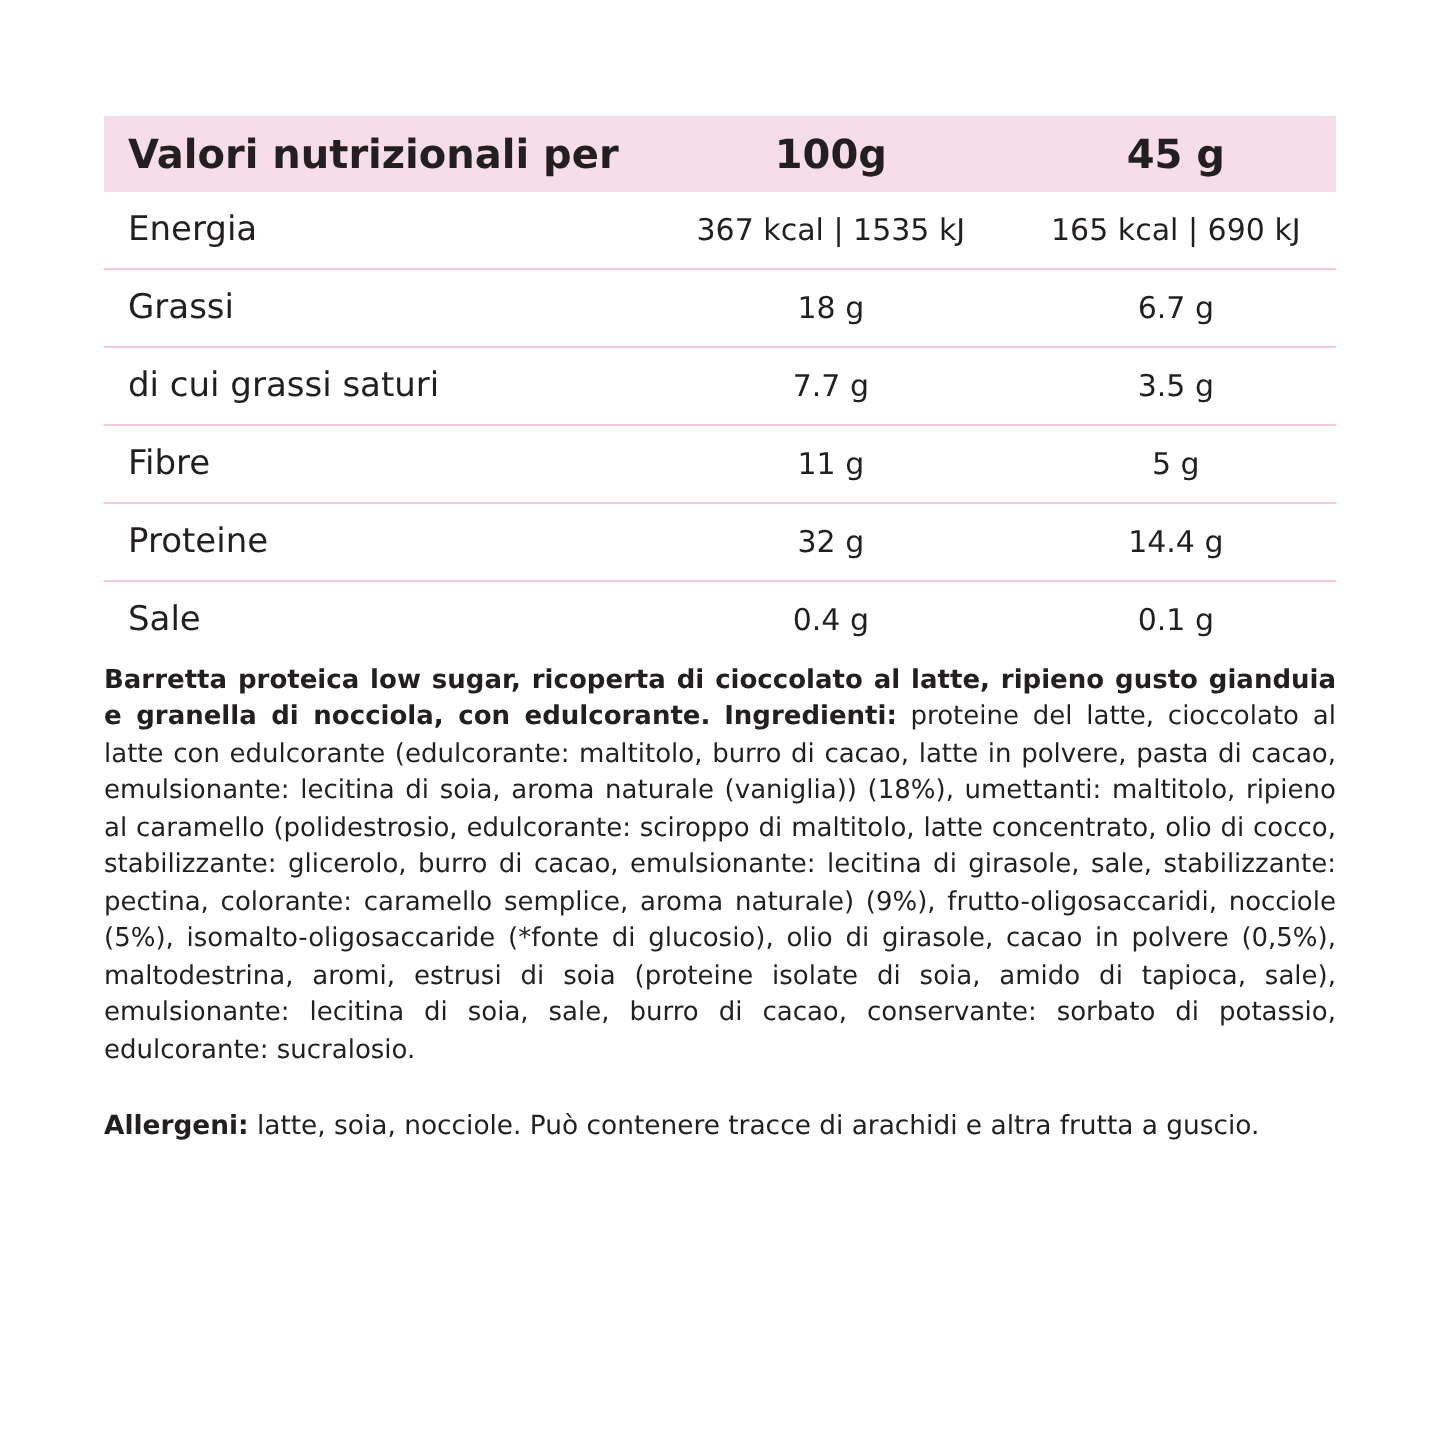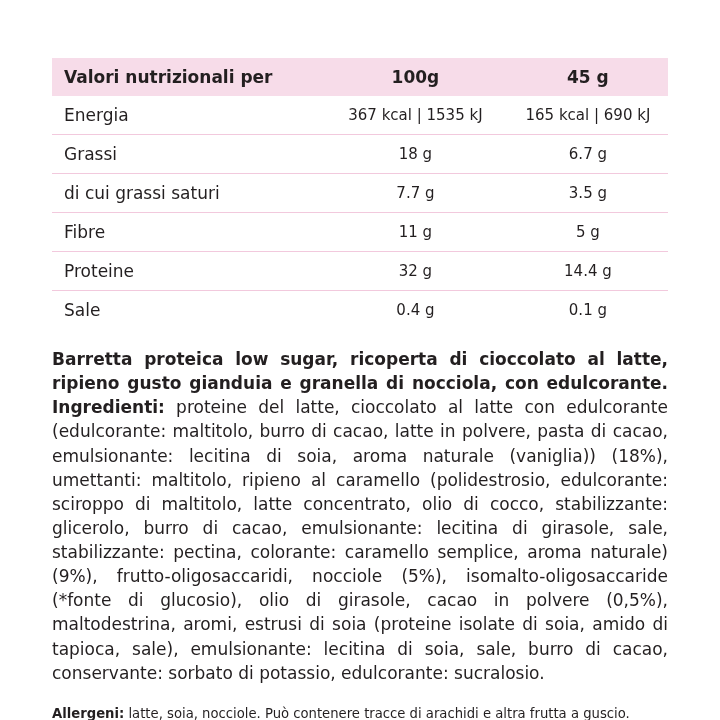--- a/index.html
+++ b/index.html
@@ -29,21 +29,21 @@
   table.nutrition col.c-100 { width: 30%; }
   table.nutrition col.c-45 { width: 26%; }
 
   table.nutrition th, table.nutrition td {
     padding: 0;
     vertical-align: middle;
   }
   .head-row th {
     background: #f7dce9;
     height: 38px;
-    font-size: 17px;
+    font-size: 20px;
     font-weight: bold;
     color: #231f20;
   }
   .head-row th.label {
     text-align: left;
     padding-left: 12px;
   }
   .head-row th.num {
   }
   tr.row td {
@@ -71,22 +71,22 @@
   }
   tr.row td.label.big {
     font-size: 17px;
   }
   .energy td.num {
     font-size: 14.5px;
     margin-top: 16px;
   }
 
   .ingredients {
-    margin-top: 18px;
-    font-size: 17px;
+    margin-top: 3px;
+    font-size: 13px;
     line-height: 1.42;
     text-align: justify;
   }
   .ingredients b {
     font-weight: bold;
   }
   .allergens {
     margin-top: 20px;
     font-size: 13.2px;
     line-height: 1.42;

